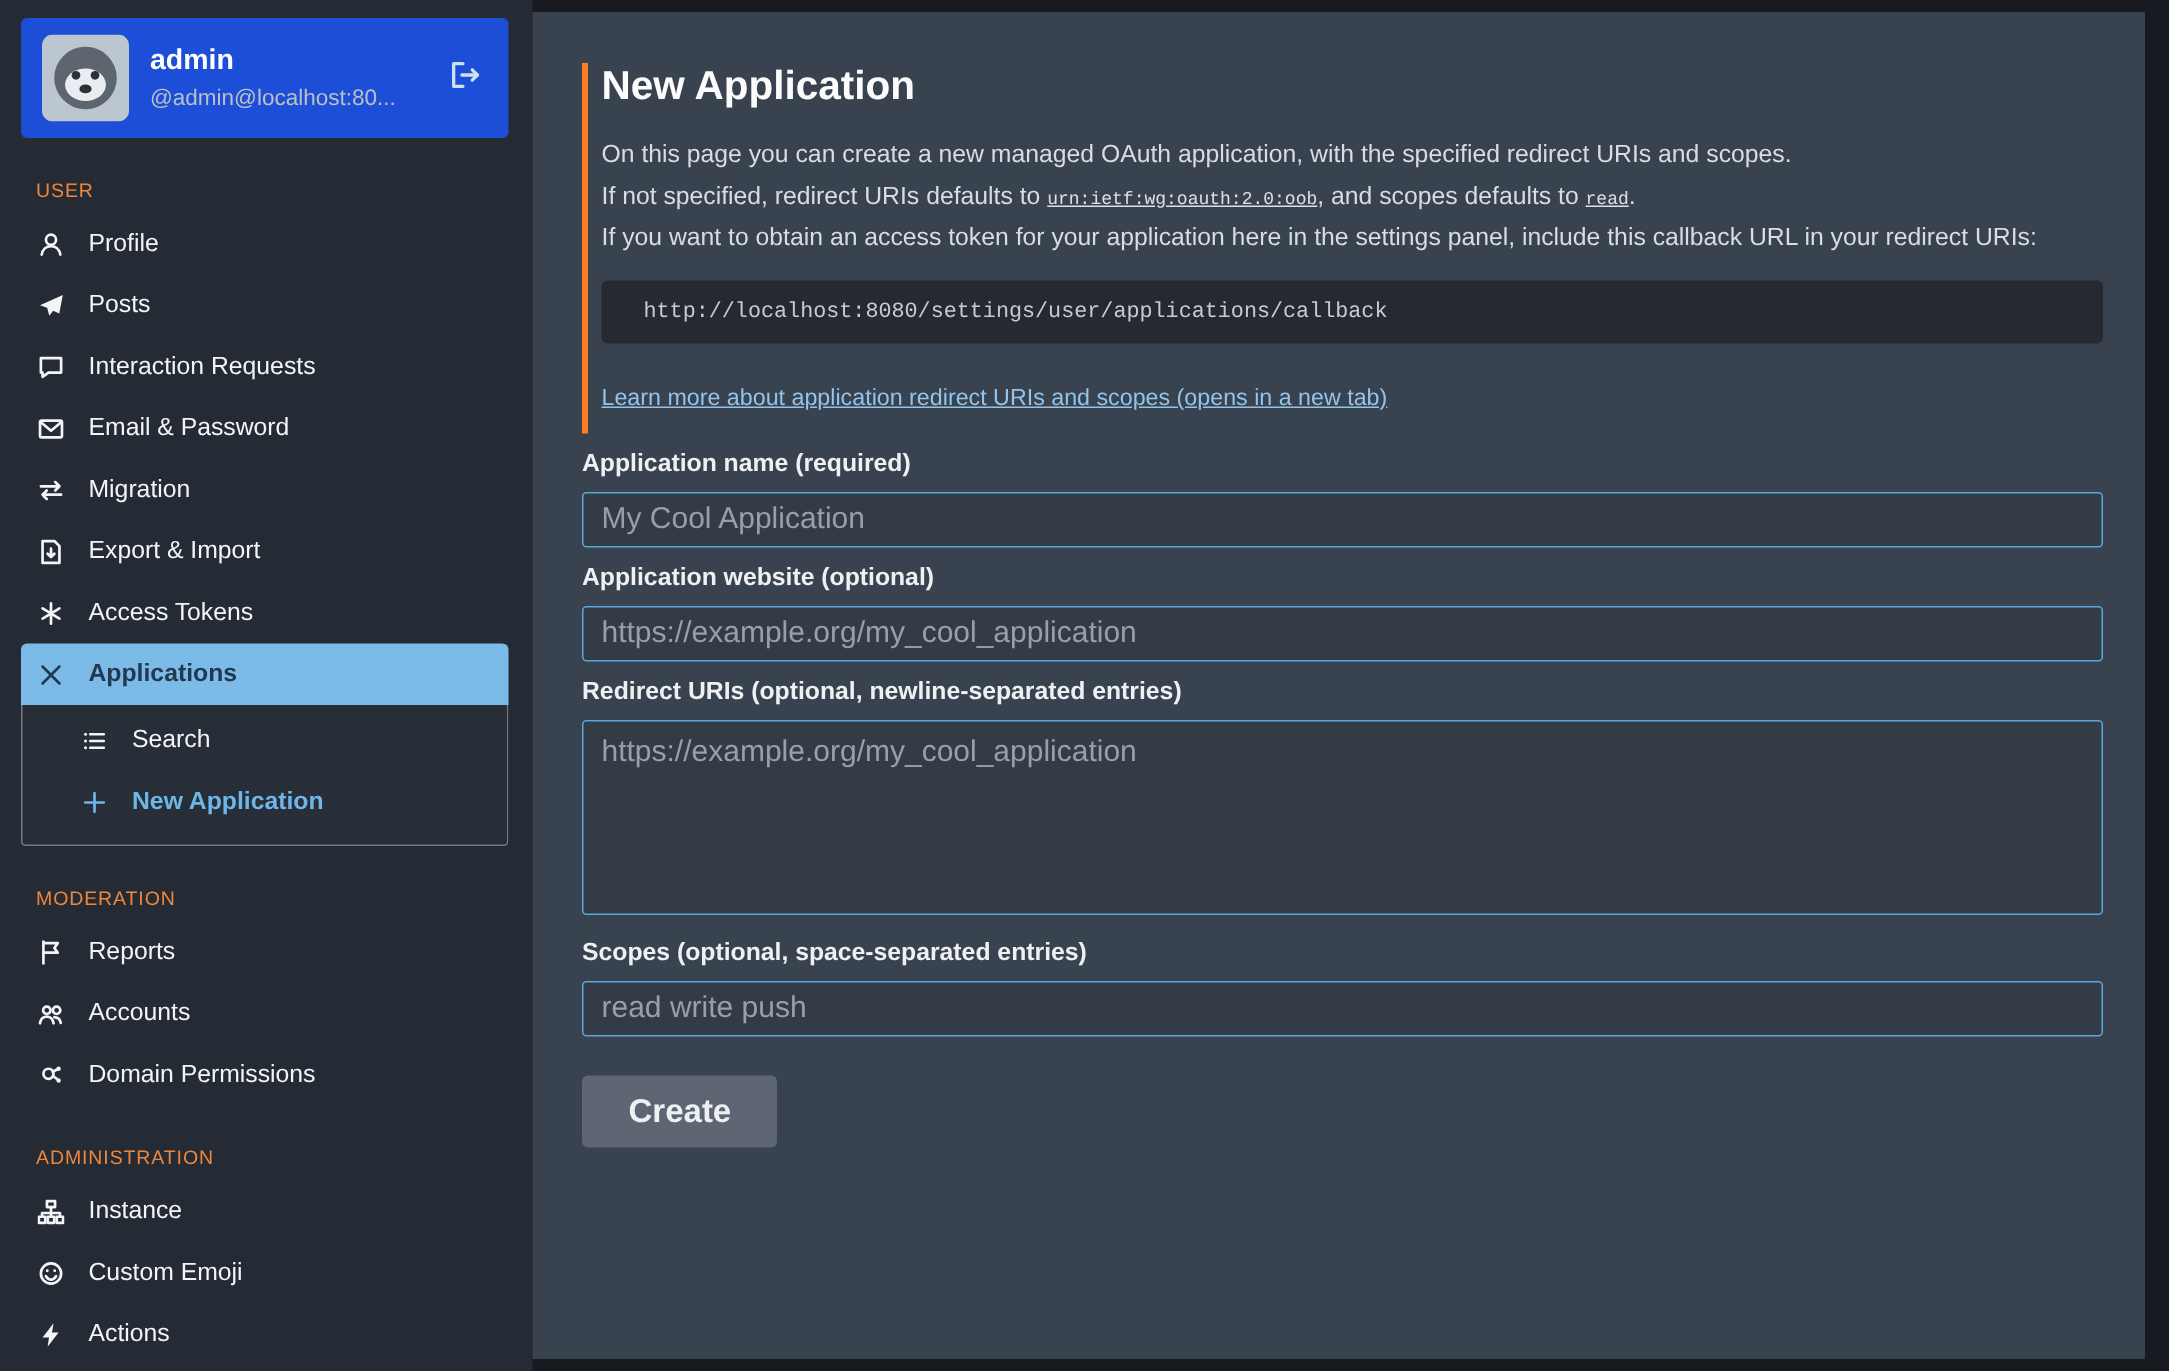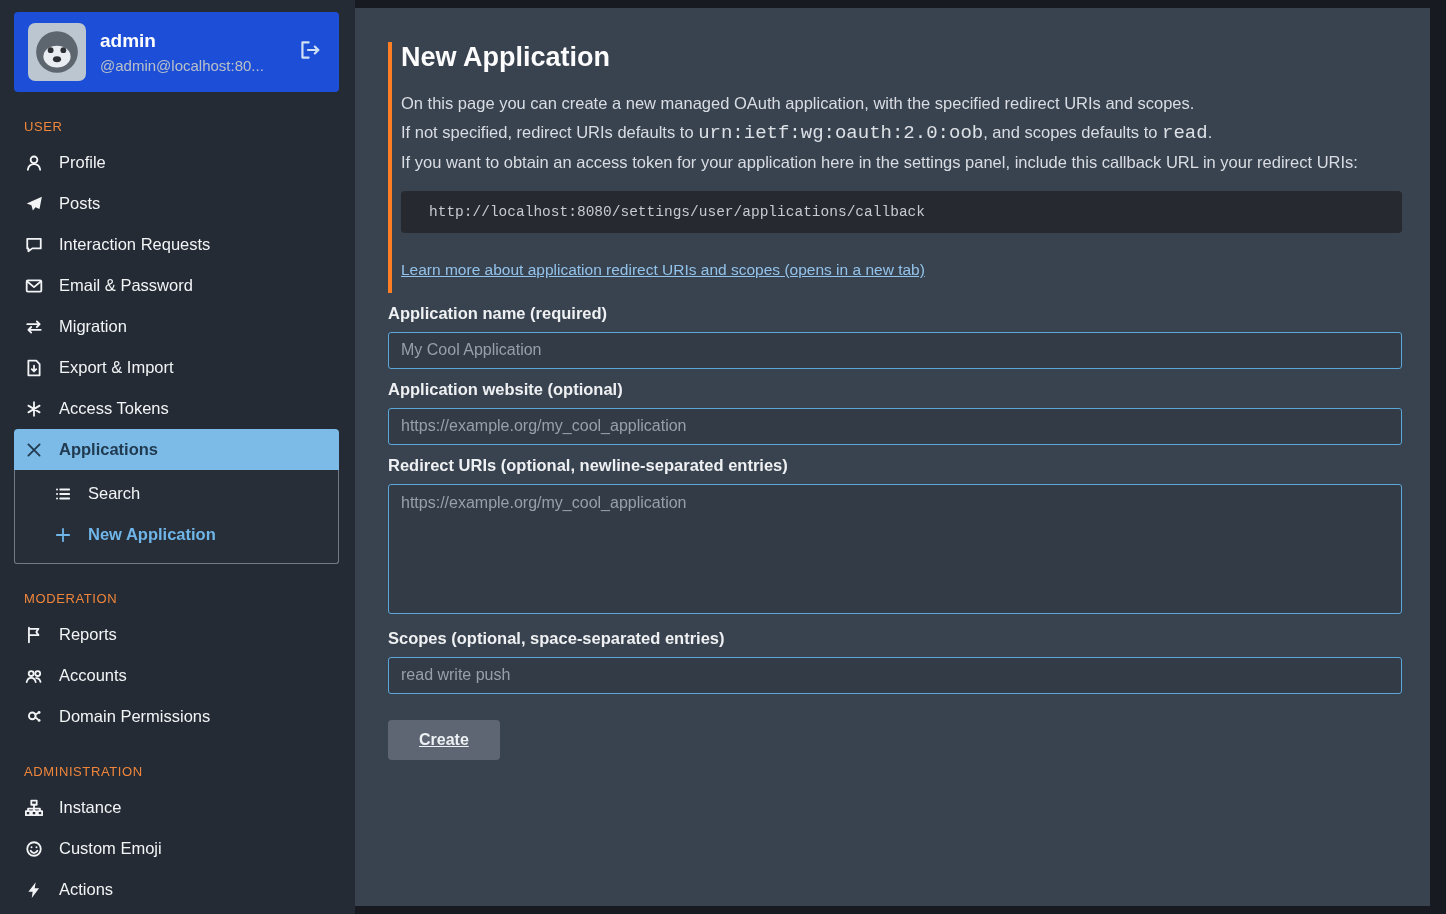--- a/index.html
+++ b/index.html
@@ -61,52 +61,52 @@
     background:#394350;
     padding:34px 28px 40px 33px;
     overflow:hidden;
   }
   .intro {
     border-left:4px solid #fd7e23;
     padding-left:9px;
   }
   h1.page-title { margin:0 0 18px; font-size:27px; color:#fcfcfd; }
   .intro p { margin:0 0 2px; font-size:16.5px; line-height:1.55; color:#d9dde3; }
-  .inline-code { font-family:"Liberation Mono", monospace; font-size:19px; color:#dde1e6; }
+  .inline-code { font-family:"Liberation Mono", monospace; font-size:12px; color:#dde1e6;text-decoration:underline; }
   .codeblock {
     background:#26292f; border-radius:4px;
     padding:13px 28px; margin:15px 0 22px;
     font-family:"Liberation Mono", monospace; font-size:14.5px; color:#c6cbd1;
     white-space:pre;
   }
   .learn-link {
     display:inline-block; margin:6px 0 14px;
     color:#93c3ea; font-size:15.5px; text-decoration:underline; cursor:pointer;
   }
 
   .form-group { margin-top:11px; }
   .form-label { display:block; font-size:16.5px; font-weight:bold; color:#eef0f2; margin-bottom:9px; }
   .text-input, .text-area {
     width:100%; background:#333b46;
     border:1px solid #5ba7da; border-radius:3px;
-    padding:9px 12px; font-size:16px; color:#e8ecef;
+    padding:9px 12px; font-size:20px; color:#e8ecef;
     font-family:"Liberation Sans", sans-serif;
     outline:none;
   }
   .text-input { height:37px; }
   .text-area { height:130px; resize:none; }
   .text-input::placeholder, .text-area::placeholder { color:#97a0aa; }
 
   .create-btn {
     margin-top:26px;
     background:#5d6672; color:#eef1f4;
     border:none; border-radius:4px;
-    font-size:16px; font-weight:bold;
+    font-size:22px; font-weight:bold;
     font-family:"Liberation Sans", sans-serif;
-    padding:11px 31px; cursor:pointer;text-decoration:underline;
+    padding:11px 31px; cursor:pointer;
   }
 </style>
 </head>
 <body>
 
 <aside class="sidebar">
 
   <div class="user-card">
     <span class="avatar">
       <svg viewBox="0 0 64 64" width="58" height="58">

